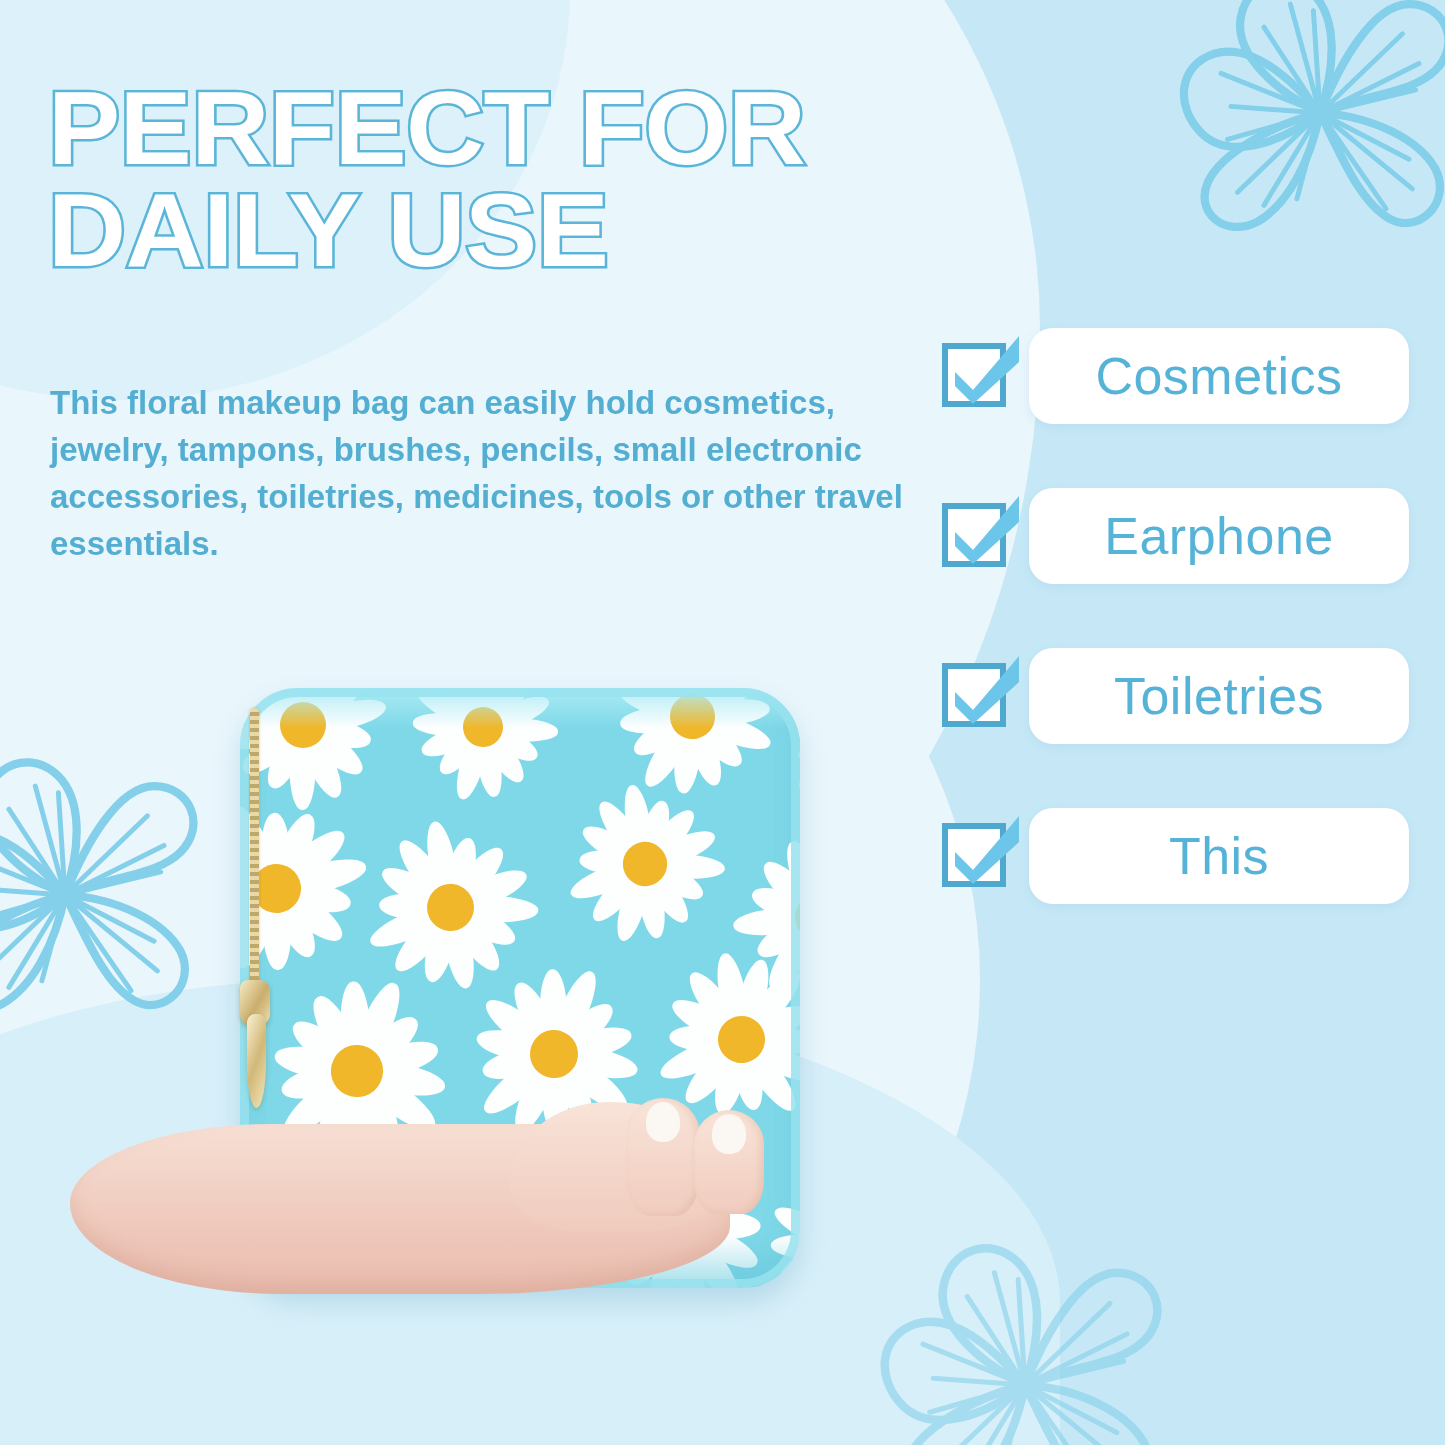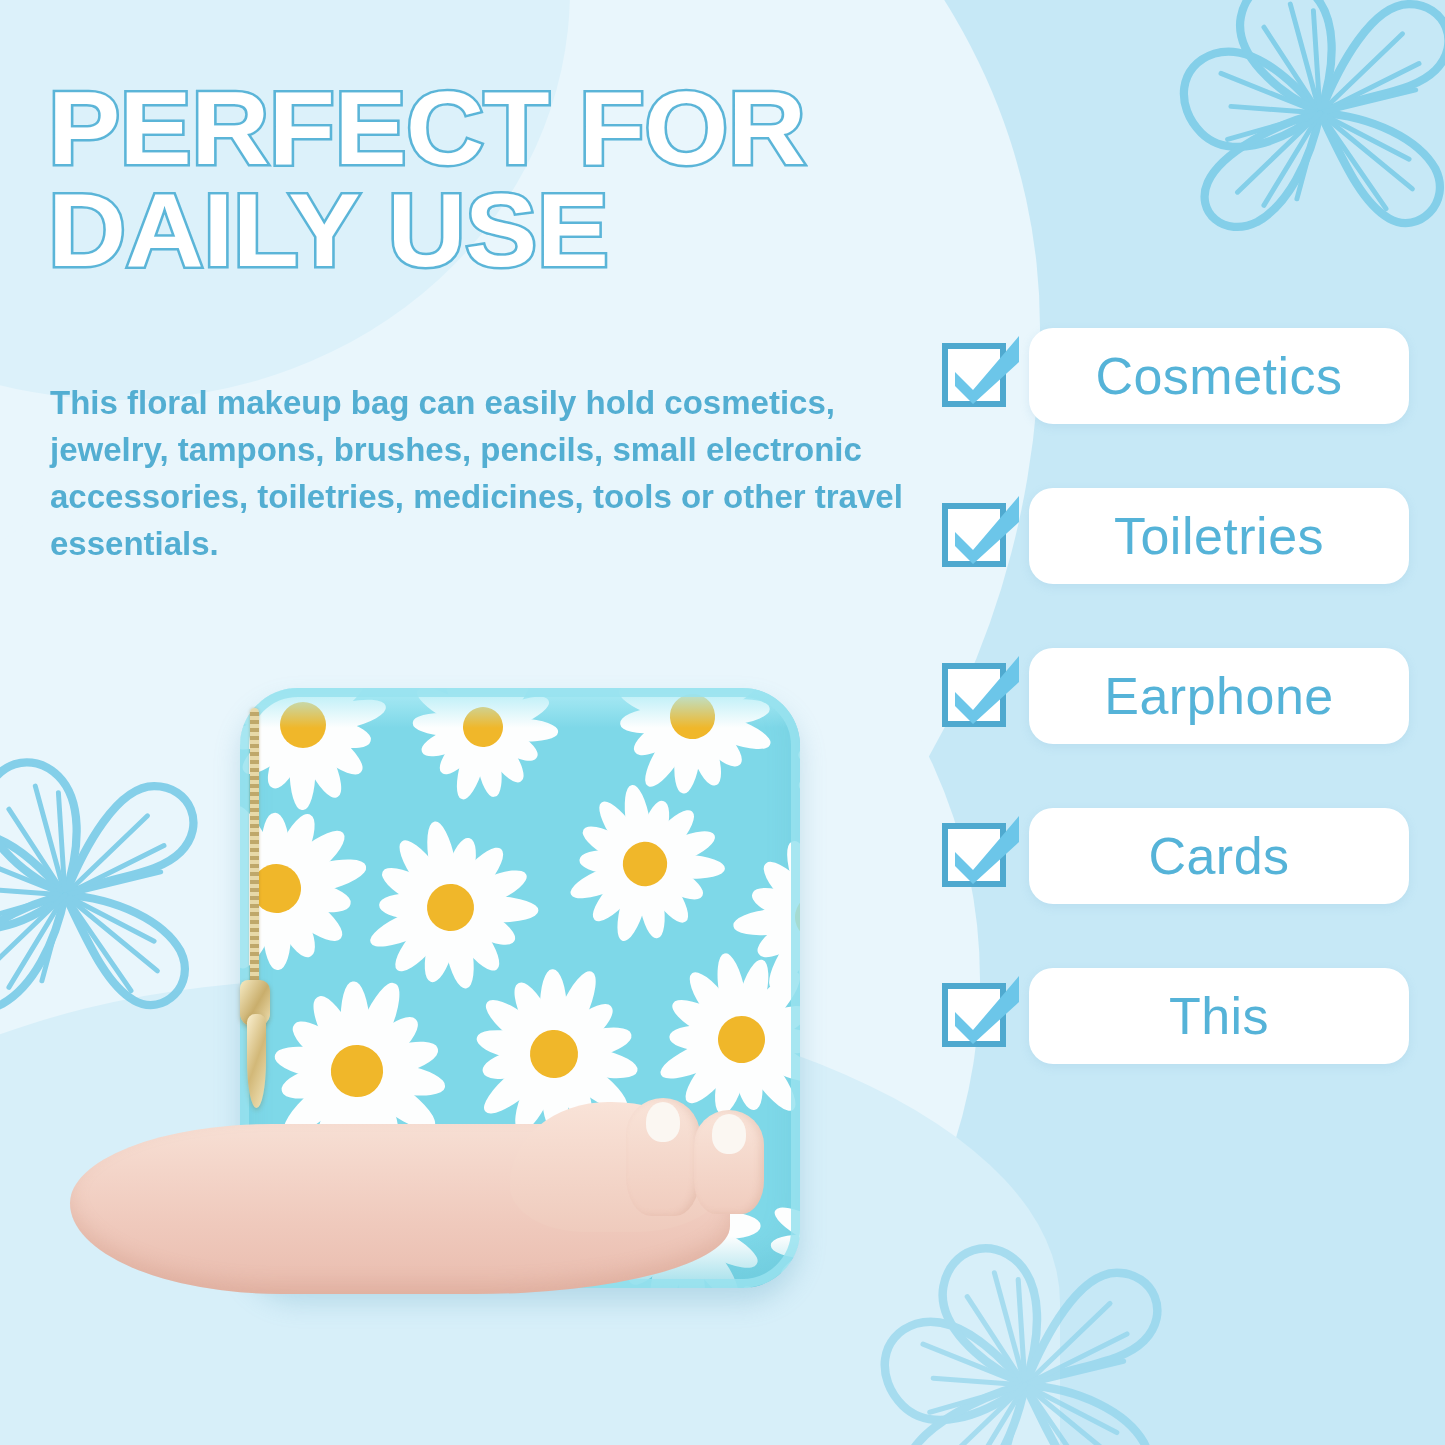--- a/index.html
+++ b/index.html
@@ -314,48 +314,37 @@
   </div>
 
   <div class="check-row">
     <span class="check-icon">
       <svg viewBox="0 0 86 86" width="86" height="86">
         <rect x="6" y="18" width="58" height="58" fill="#ffffff" stroke="#4FA9CF" stroke-width="6"></rect>
         <path d="M16 44 L34 62 L80 8 L80 34 L34 76 L16 58 Z" fill="#6CC6E9"></path>
       </svg>
     </span>
     <span class="check-pill">
-      <span class="check-label">Toiletries</span>
+      <span class="check-label">Earphone</span>
     </span>
   </div>
 
   <div class="check-row">
     <span class="check-icon">
       <svg viewBox="0 0 86 86" width="86" height="86">
         <rect x="6" y="18" width="58" height="58" fill="#ffffff" stroke="#4FA9CF" stroke-width="6"></rect>
         <path d="M16 44 L34 62 L80 8 L80 34 L34 76 L16 58 Z" fill="#6CC6E9"></path>
       </svg>
     </span>
     <span class="check-pill">
-      <span class="check-label">Earphone</span>
+      <span class="check-label">Toiletries</span>
     </span>
   </div>
 
 
-  <div class="check-row">
-    <span class="check-icon">
-      <svg viewBox="0 0 86 86" width="86" height="86">
-        <rect x="6" y="18" width="58" height="58" fill="#ffffff" stroke="#4FA9CF" stroke-width="6"></rect>
-        <path d="M16 44 L34 62 L80 8 L80 34 L34 76 L16 58 Z" fill="#6CC6E9"></path>
-      </svg>
-    </span>
-    <span class="check-pill">
-      <span class="check-label">Cards</span>
-    </span>
-  </div>
 
   <div class="check-row">
     <span class="check-icon">
       <svg viewBox="0 0 86 86" width="86" height="86">
         <rect x="6" y="18" width="58" height="58" fill="#ffffff" stroke="#4FA9CF" stroke-width="6"></rect>
         <path d="M16 44 L34 62 L80 8 L80 34 L34 76 L16 58 Z" fill="#6CC6E9"></path>
       </svg>
     </span>
     <span class="check-pill">
       <span class="check-label">This</span>

